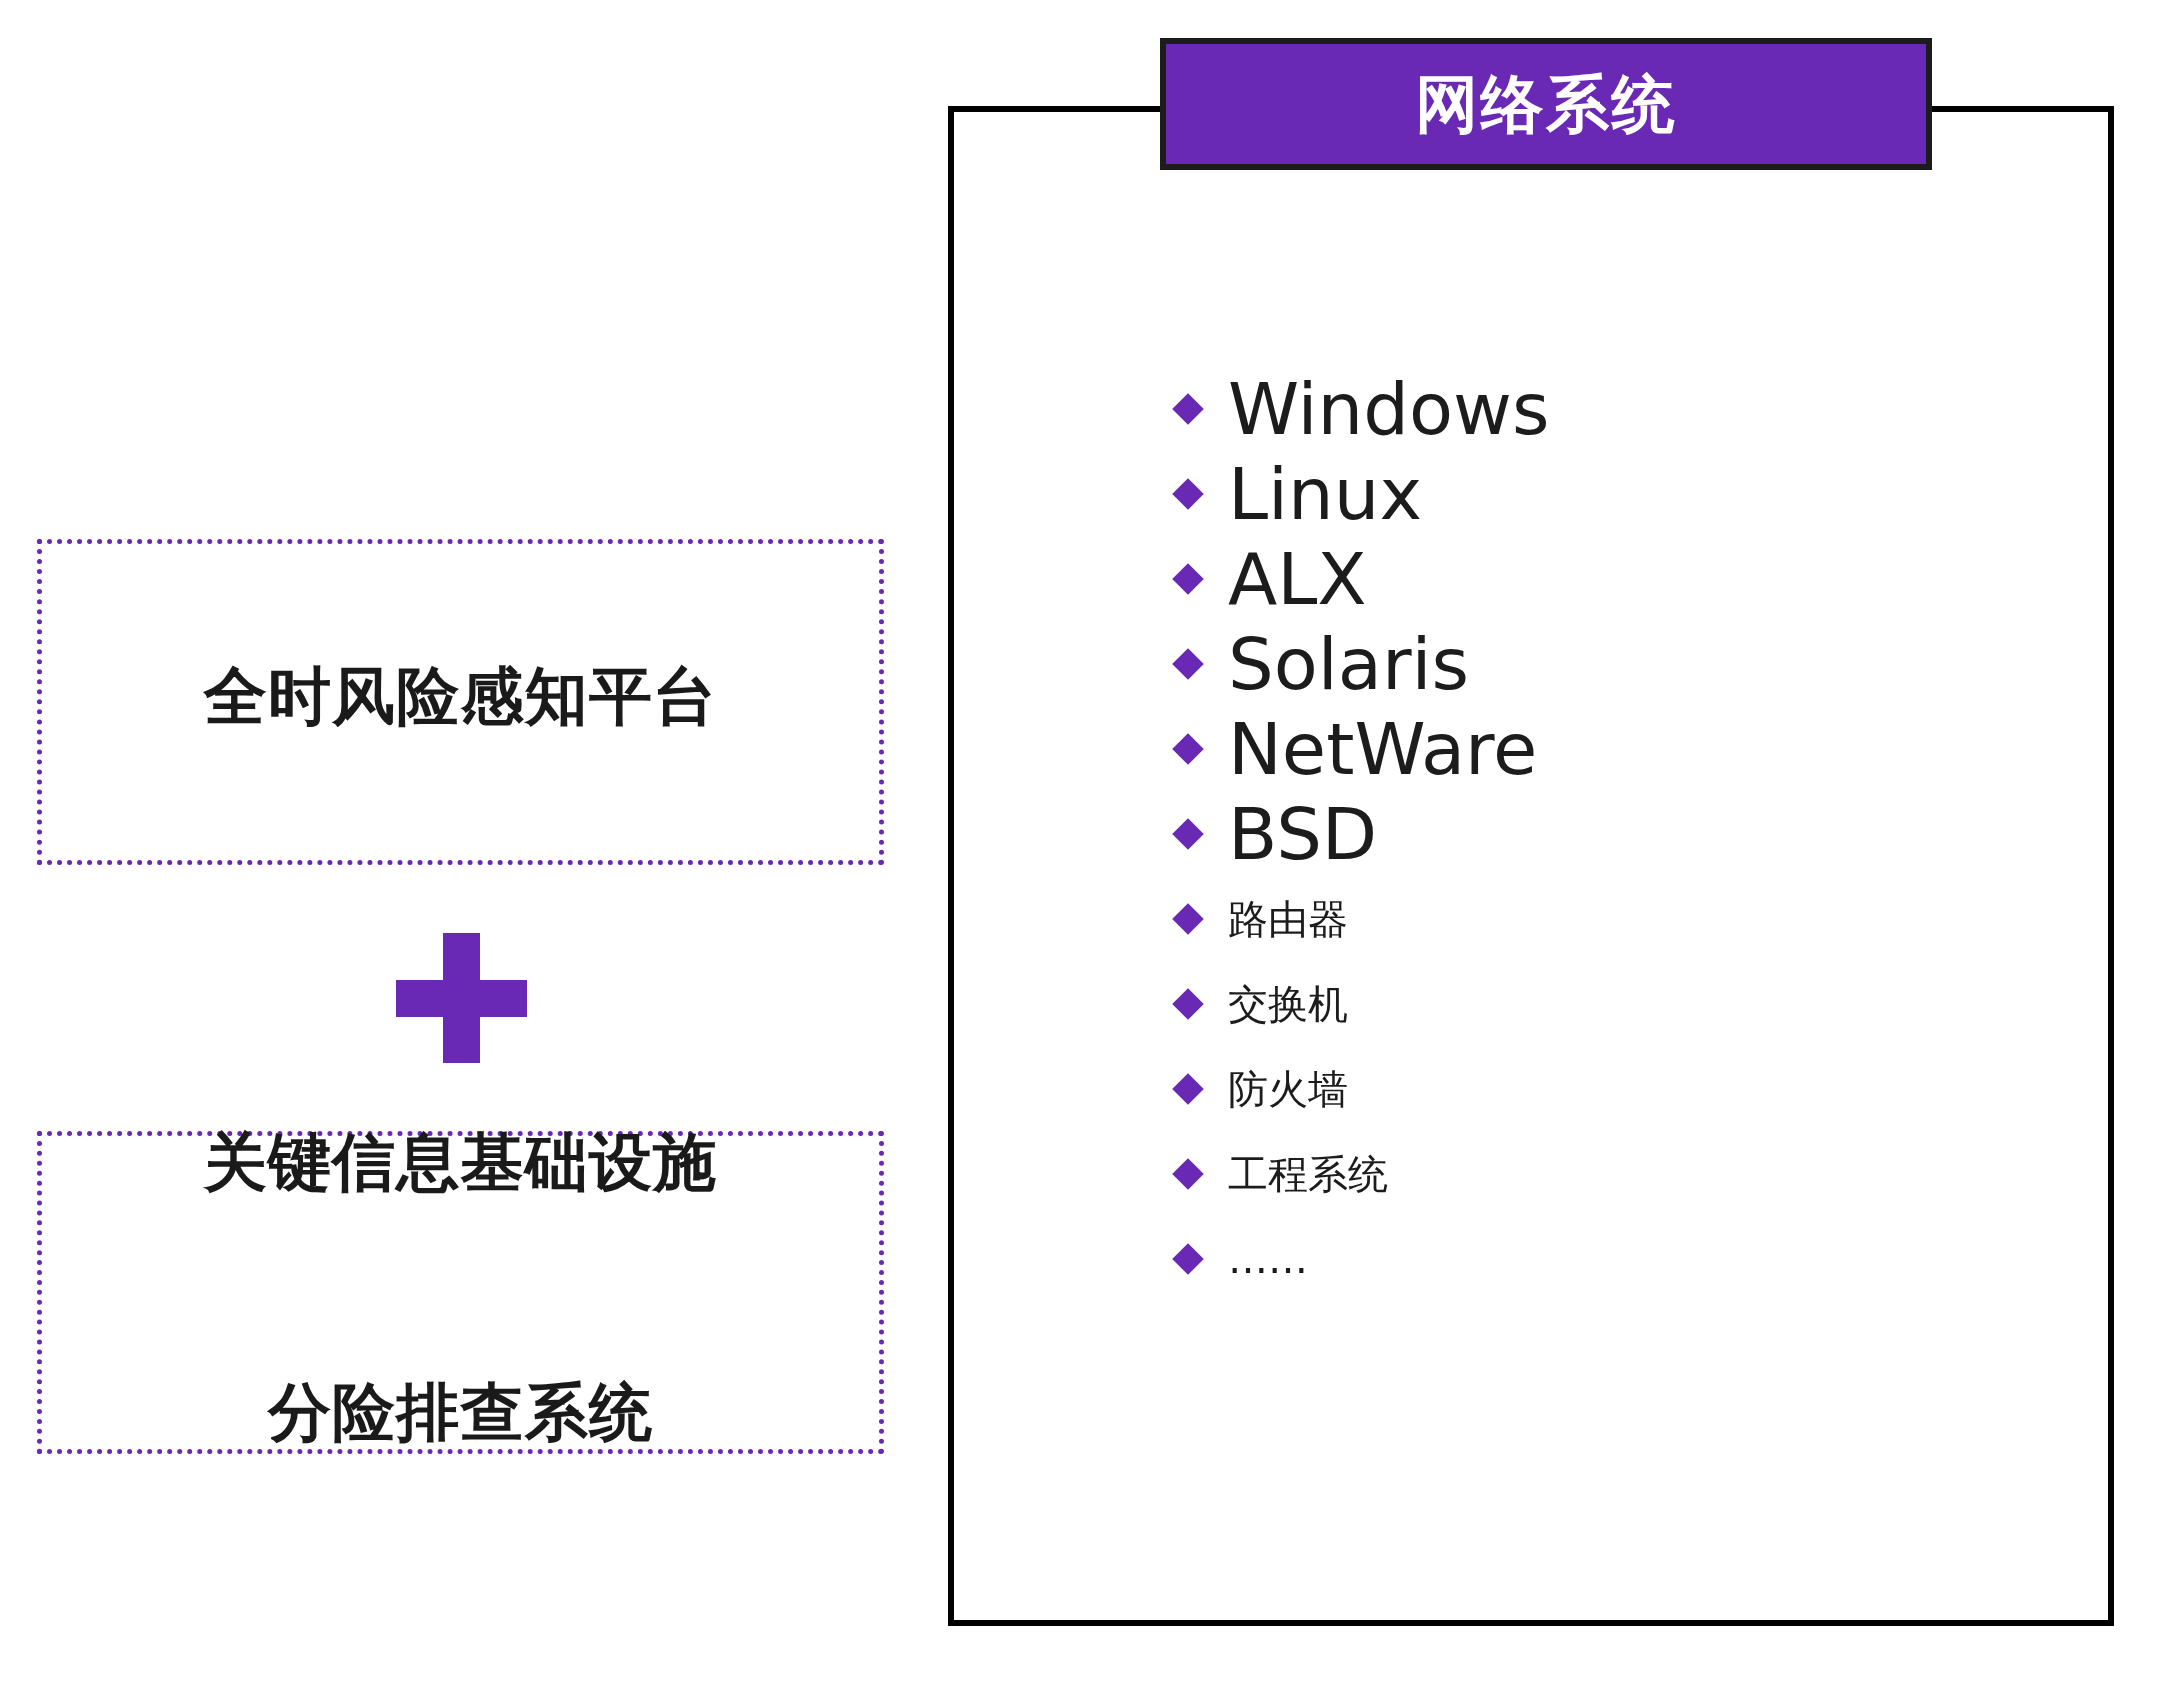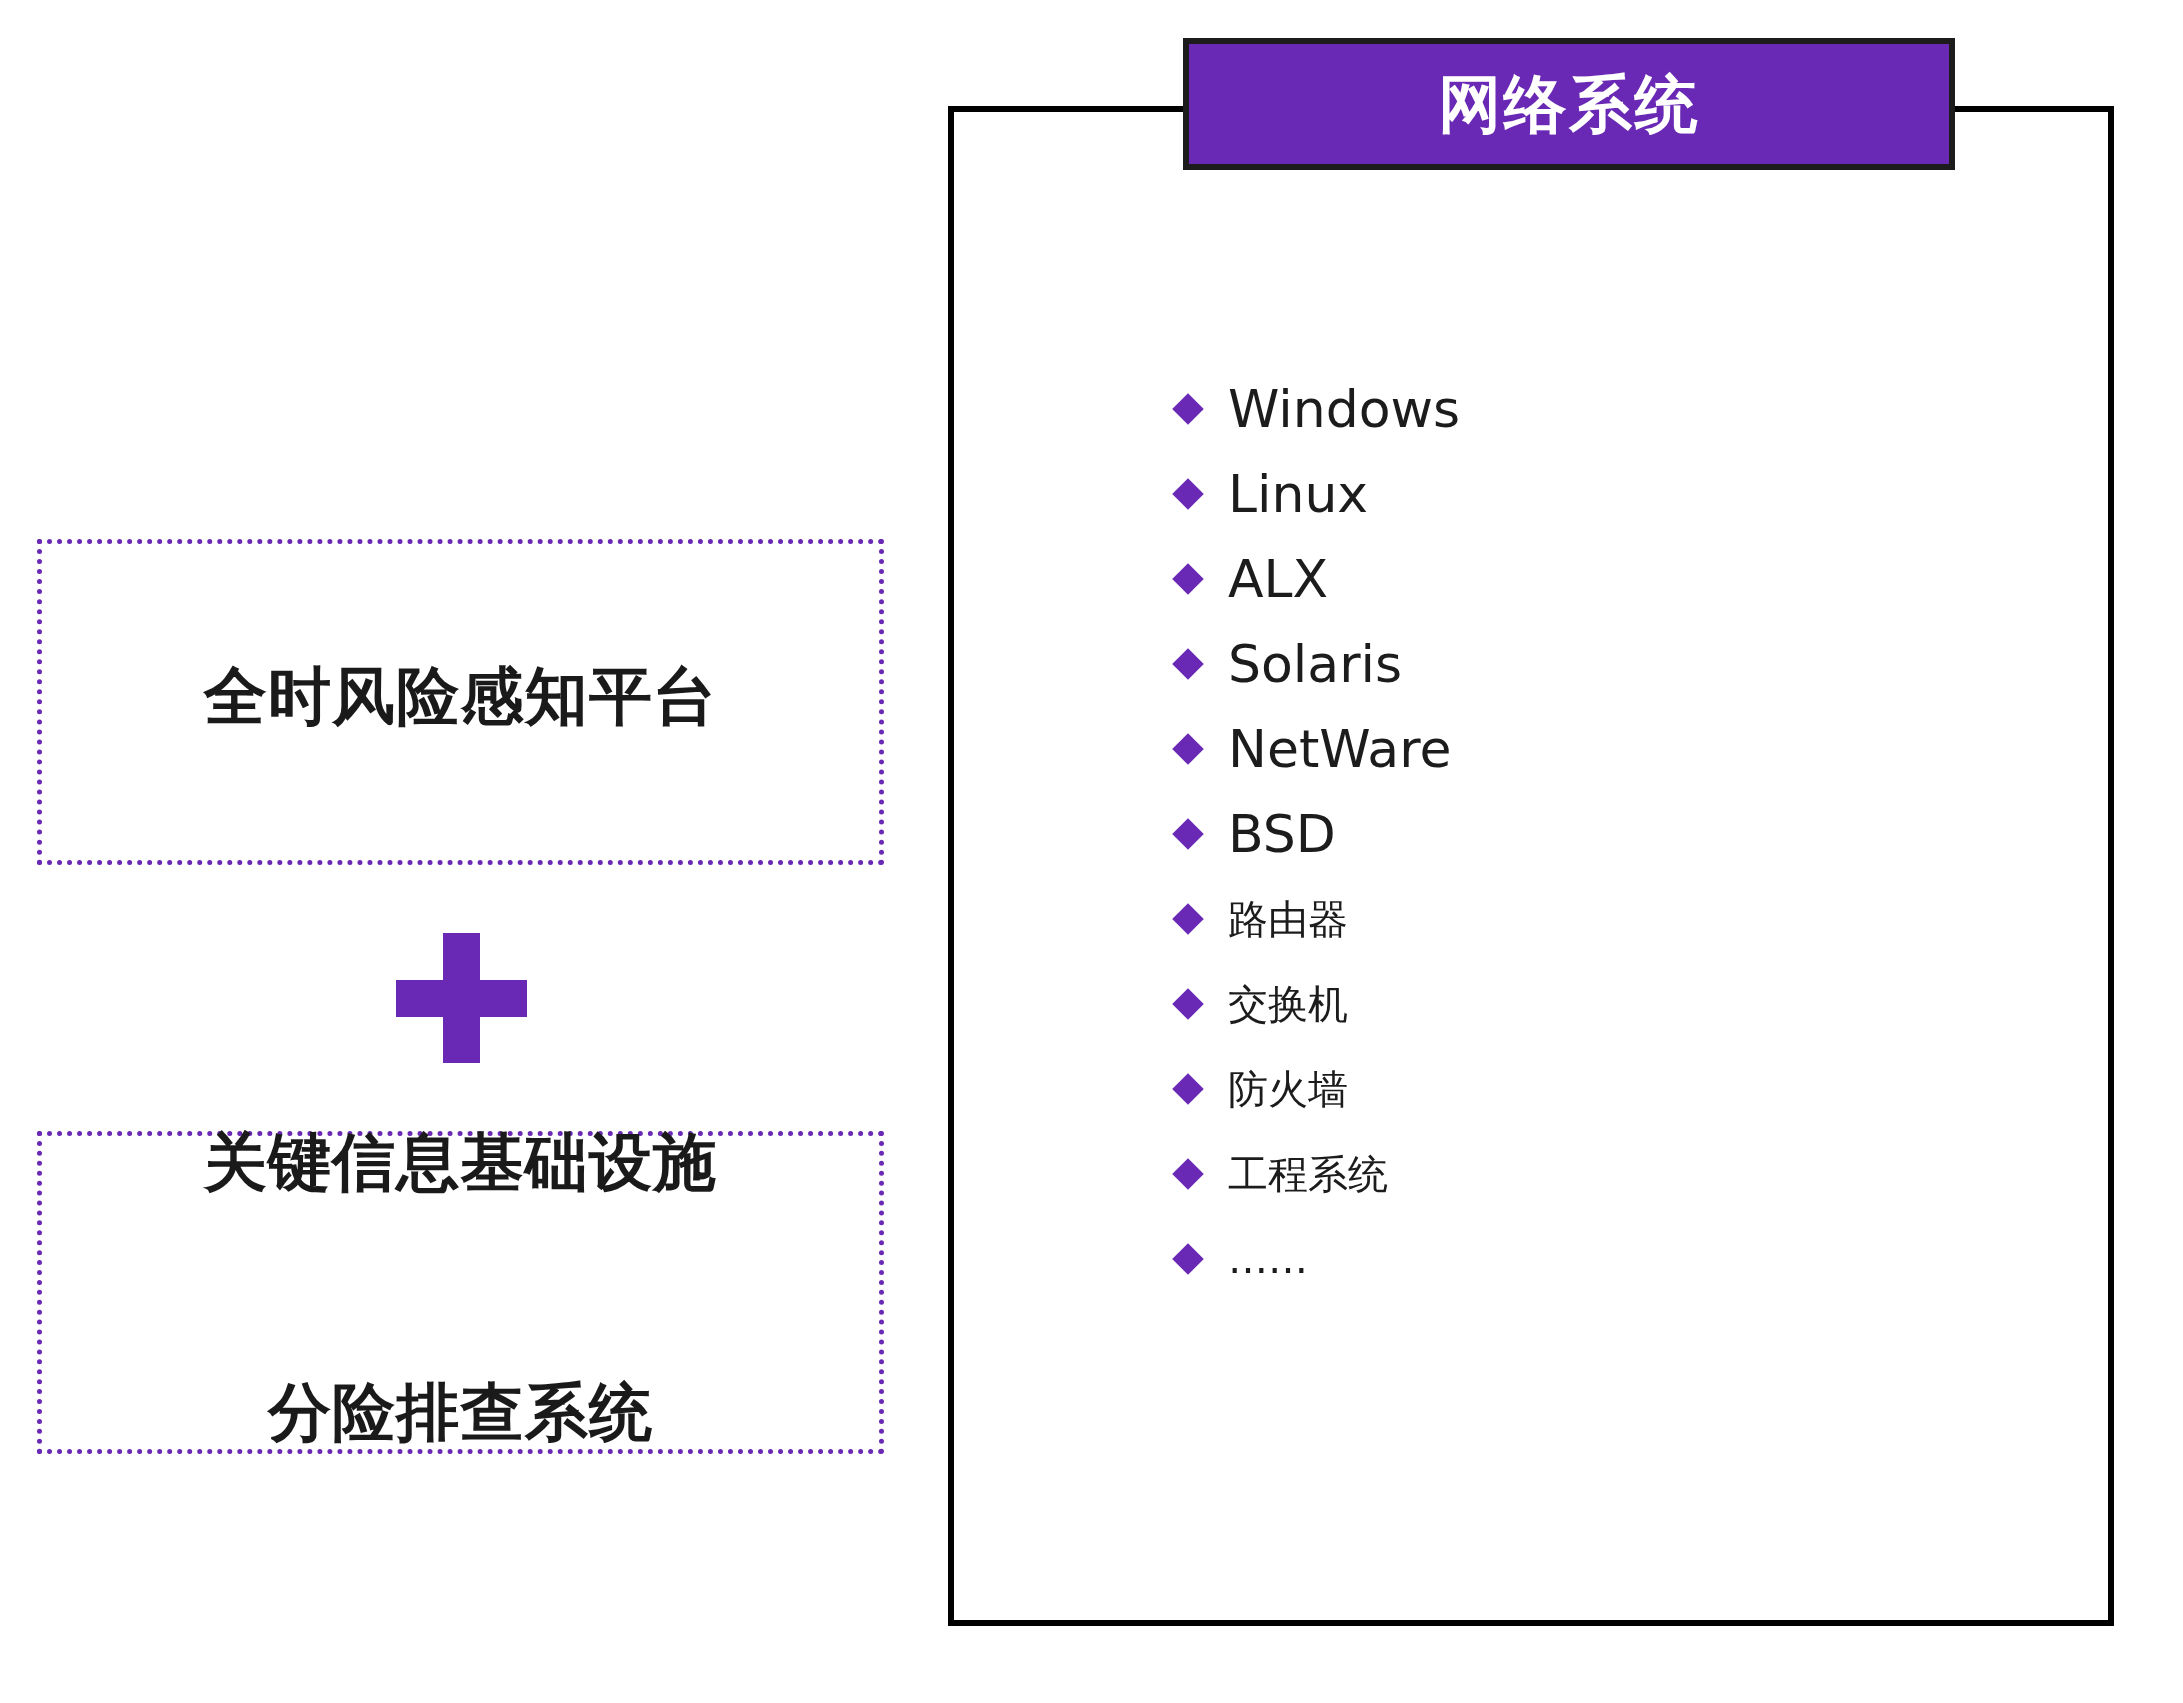--- a/index.html
+++ b/index.html
@@ -110,21 +110,20 @@
     top: 38px;
     width: 772px;
     height: 132px;
     box-sizing: border-box;
     background: #6A29B5;
     border: 6.7px solid #1c1c1c;
     display: flex;
     align-items: center;
     justify-content: center;
     z-index: 5;
-    margin-left: 23px;
   }
 
   #network-banner .banner-title {
     font-size: 63px;
     font-weight: 700;
     color: #ffffff;
     letter-spacing: 2.4px;
     line-height: 1;
   }
 
@@ -149,21 +148,21 @@
     margin-right: 23px;
     flex: 0 0 auto;
     display: block;
   }
 
   .os-bullet .dia {
     fill: #6A29B5;
   }
 
   .os-label {
-    font-size: 52px;
+    font-size: 72px;
     font-weight: 400;
     color: #1c1c1c;
     line-height: 1;
     white-space: nowrap;
   }
 
   .os-label.cjk {
     font-size: 40px;
   }
 </style>

